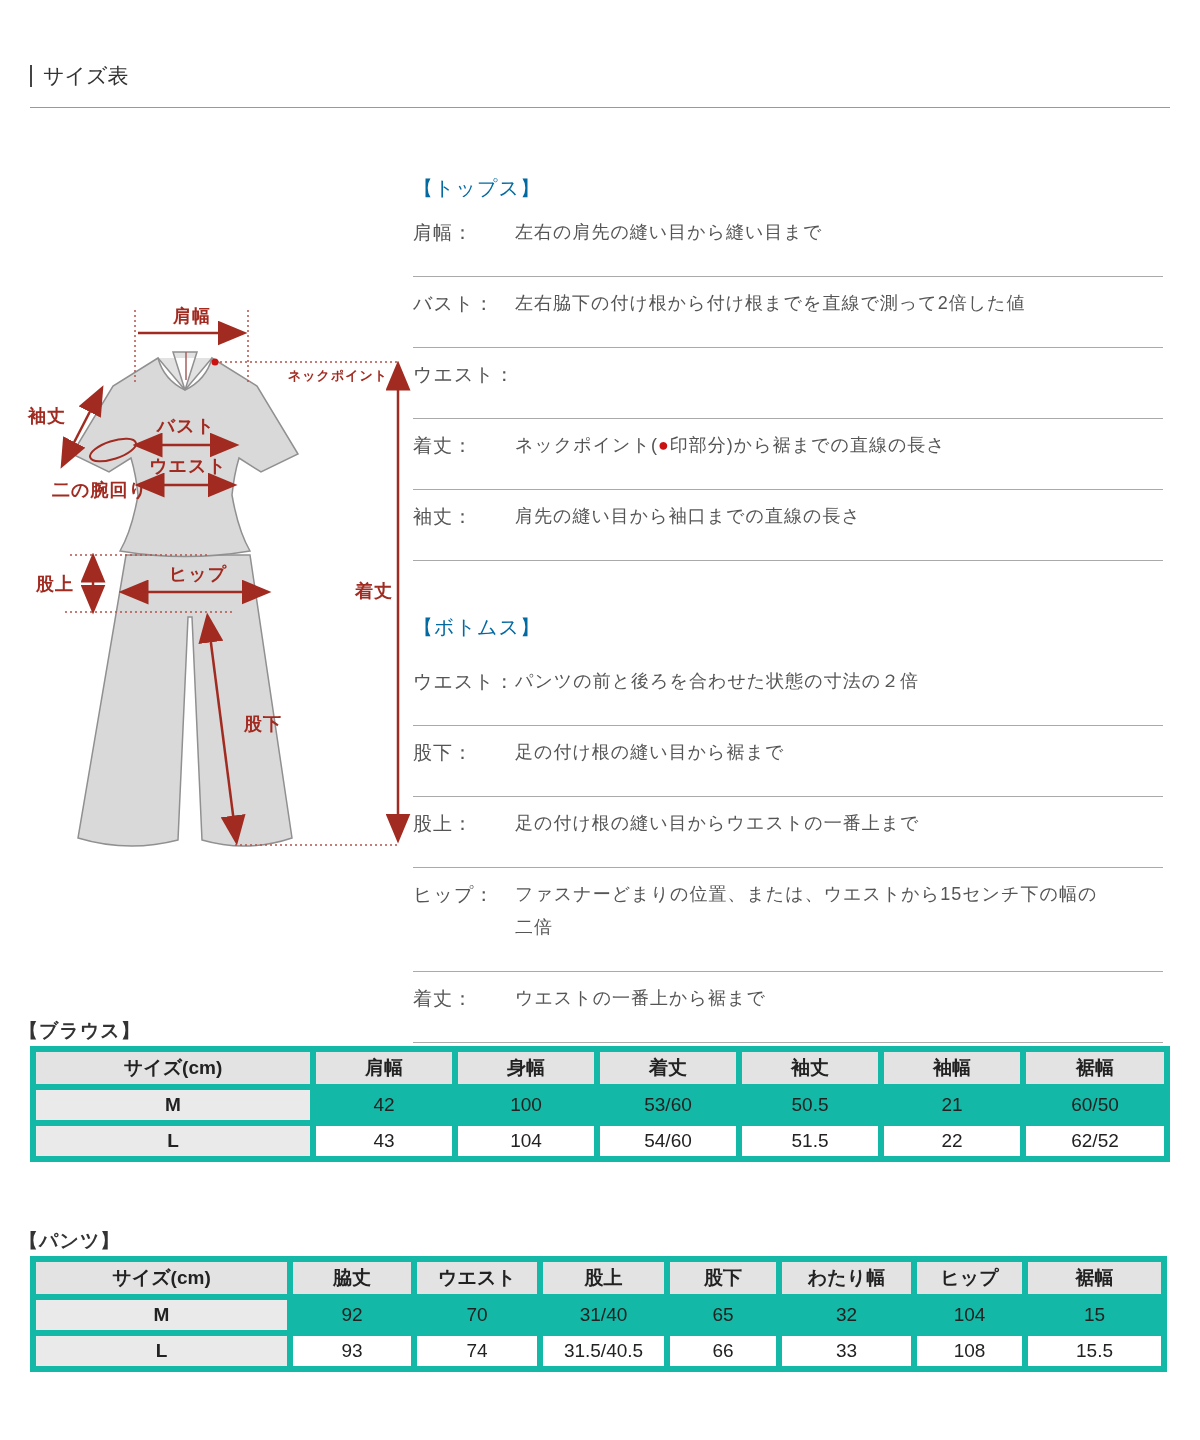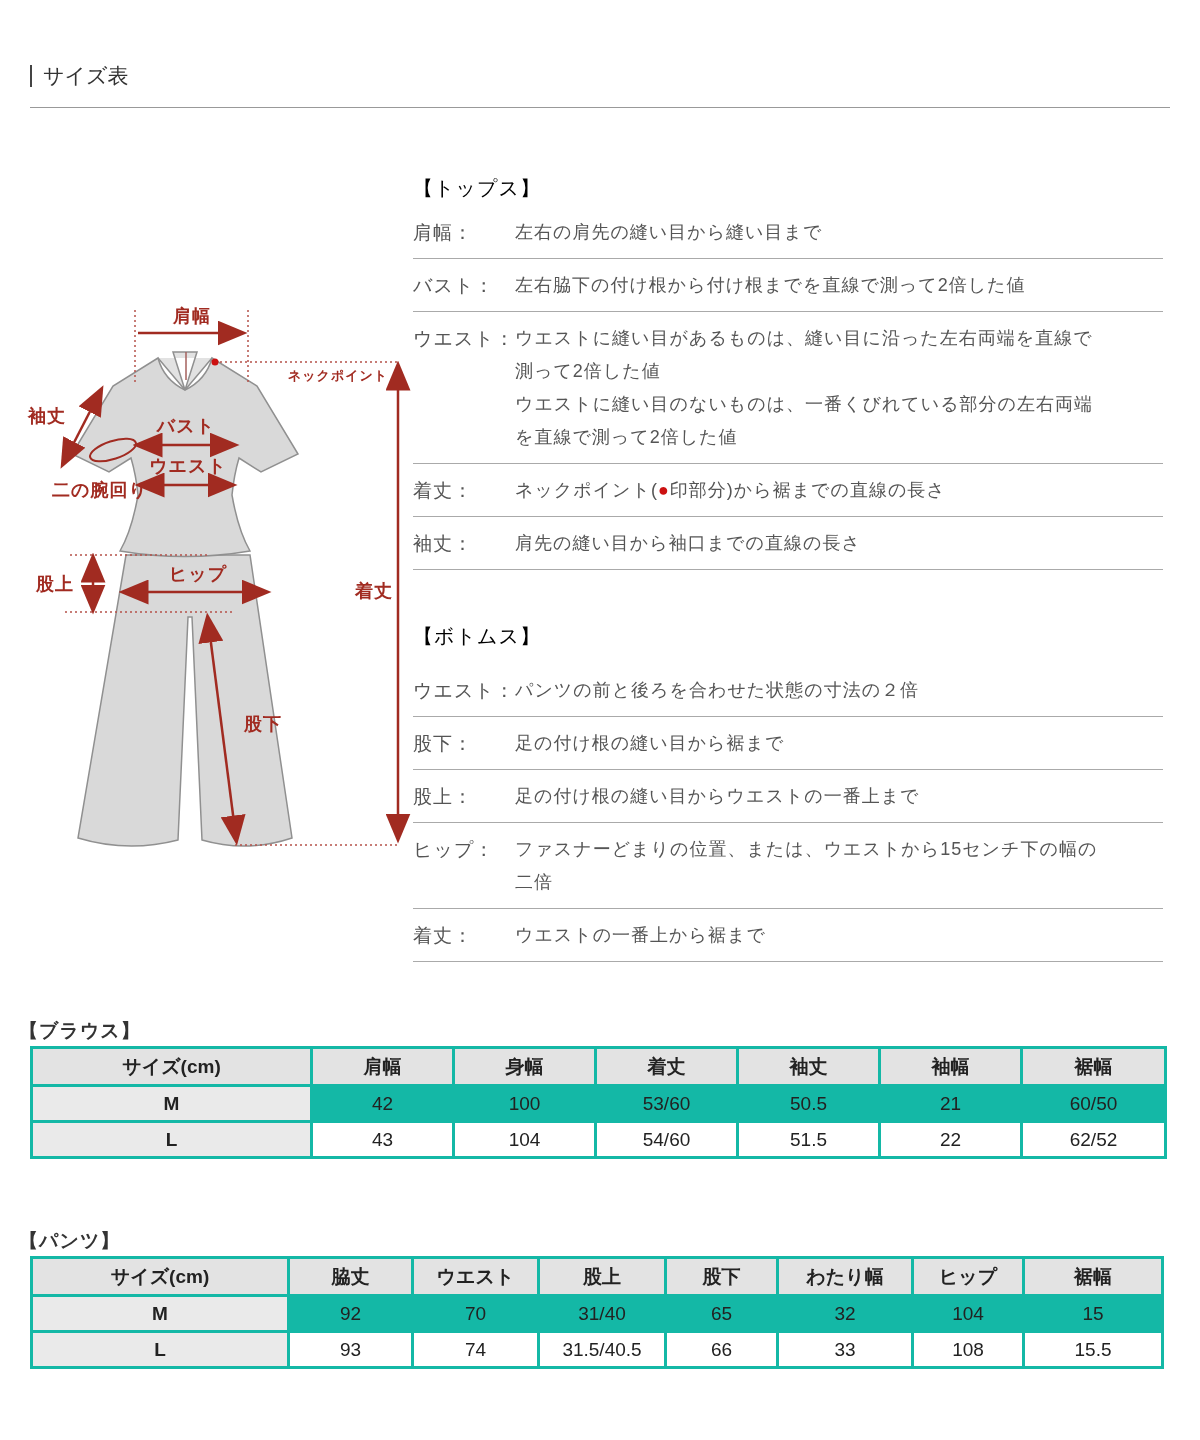--- a/index.html
+++ b/index.html
@@ -10,32 +10,32 @@
   }
   #page { position:relative; width:1200px; height:1440px; background:#fff; overflow:hidden; }
 
   
   .page-title { position:absolute; left:30px; top:62px; font-size:21px; color:#333; display:flex; align-items:center; }
   .title-bar { display:inline-block; width:2px; height:22px; background:#444; margin-right:11px; }
   .title-rule { position:absolute; left:30px; top:107px; width:1140px; height:1px; background:#999; }
 
   
   .defs { position:absolute; left:413px; top:174px; width:750px; }
-  .def-heading { font-size:20px; color:#000000; line-height:28px; margin-bottom:4px; letter-spacing:1px; }
+  .def-heading { font-size:20px; color:#0369a1; line-height:28px; margin-bottom:4px; letter-spacing:1px; }
   .def-heading.bottoms { margin-top:52px; margin-bottom:14px; }
-  .def-row { display:flex; padding:10px 0 9px 0; border-bottom:1px solid #aaa; }
+  .def-row { display:flex; padding:10px 0 27px 0; border-bottom:1px solid #aaa; }
   .def-label { width:102px; flex:0 0 102px; font-size:19px; line-height:33px; letter-spacing:1px; }
   .def-desc { flex:1; font-size:18px; line-height:33px; letter-spacing:1px; white-space:pre-line; }
   .red-dot { color:#cc1111; }
 
   
   .tbl-title { position:absolute; left:19px; font-size:19px; font-weight:600; color:#333; letter-spacing:1px; }
   .size-table { position:absolute; left:30px; border-collapse:collapse; table-layout:fixed; }
   .size-table td, .size-table th {
-    border:3px solid #14b8a6; text-align:center; vertical-align:middle;
+    border:6px solid #14b8a6; text-align:center; vertical-align:middle;
     font-size:19px; color:#222; height:36px; overflow:hidden;
   }
   .size-table thead th { background:#e3e3e3; font-weight:700; height:38px; }
   .size-table td.size-col { background:#eaeaea; font-weight:700; }
   .size-table tr.row-m td.val { background:#14b8a6; }
   .size-table tr.row-l td.val { background:#ffffff;margin-left:15px; }
   .size-table { border:1px solid #999; }
 
   
   .diagram { position:absolute; left:10px; top:290px; width:410px; height:580px; }
@@ -114,24 +114,20 @@
     <div class="def-row">
       <div class="def-label">肩幅：</div>
       <div class="def-desc">左右の肩先の縫い目から縫い目まで</div>
     </div>
     <div class="def-row">
       <div class="def-label">バスト：</div>
       <div class="def-desc">左右脇下の付け根から付け根までを直線で測って2倍した値</div>
     </div>
     <div class="def-row">
       <div class="def-label">ウエスト：</div>
-      <div class="def-desc">ウエストに縫い目があるものは、縫い目に沿った左右両端を直線で
-測って2倍した値
-ウエストに縫い目のないものは、一番くびれている部分の左右両端
-を直線で測って2倍した値</div>
     </div>
     <div class="def-row">
       <div class="def-label">着丈：</div>
       <div class="def-desc"><span>ネックポイント(</span><span class="red-dot">●</span><span>印部分)から裾までの直線の長さ</span></div>
     </div>
     <div class="def-row">
       <div class="def-label">袖丈：</div>
       <div class="def-desc">肩先の縫い目から袖口までの直線の長さ</div>
     </div>
 

